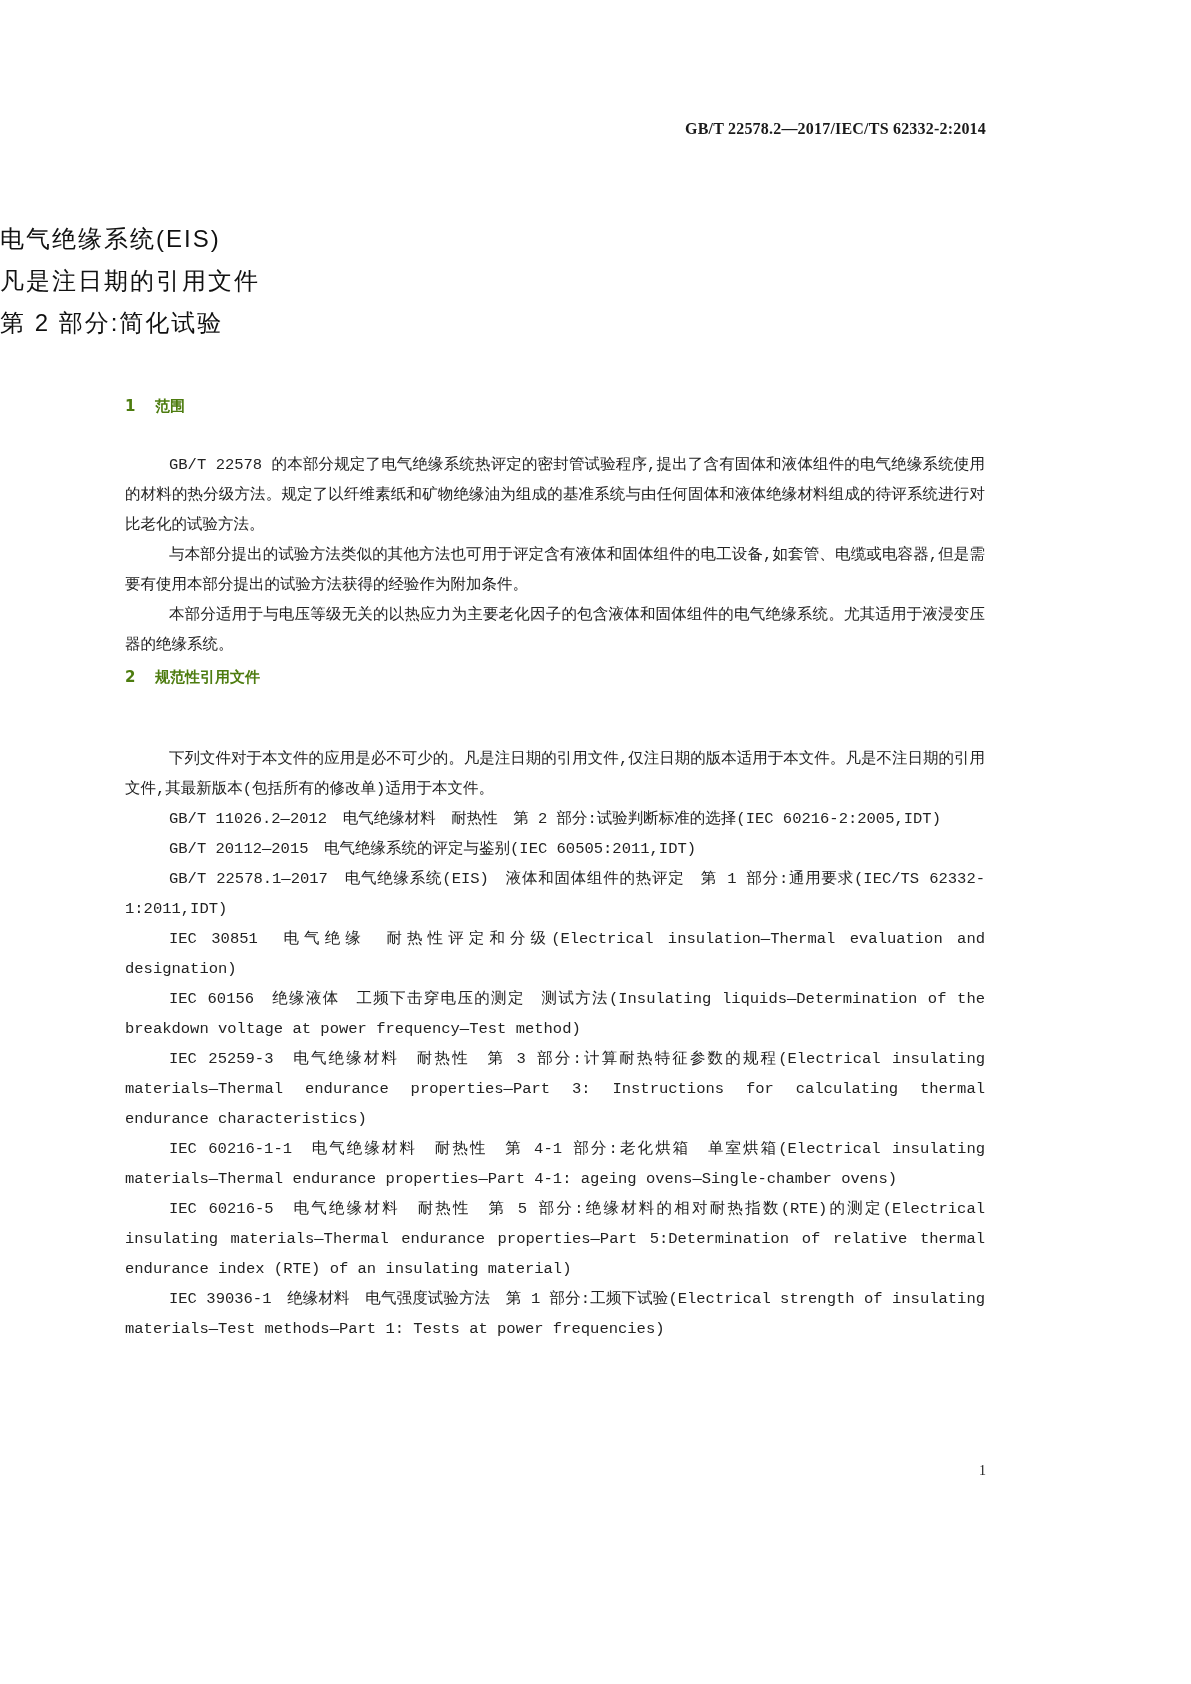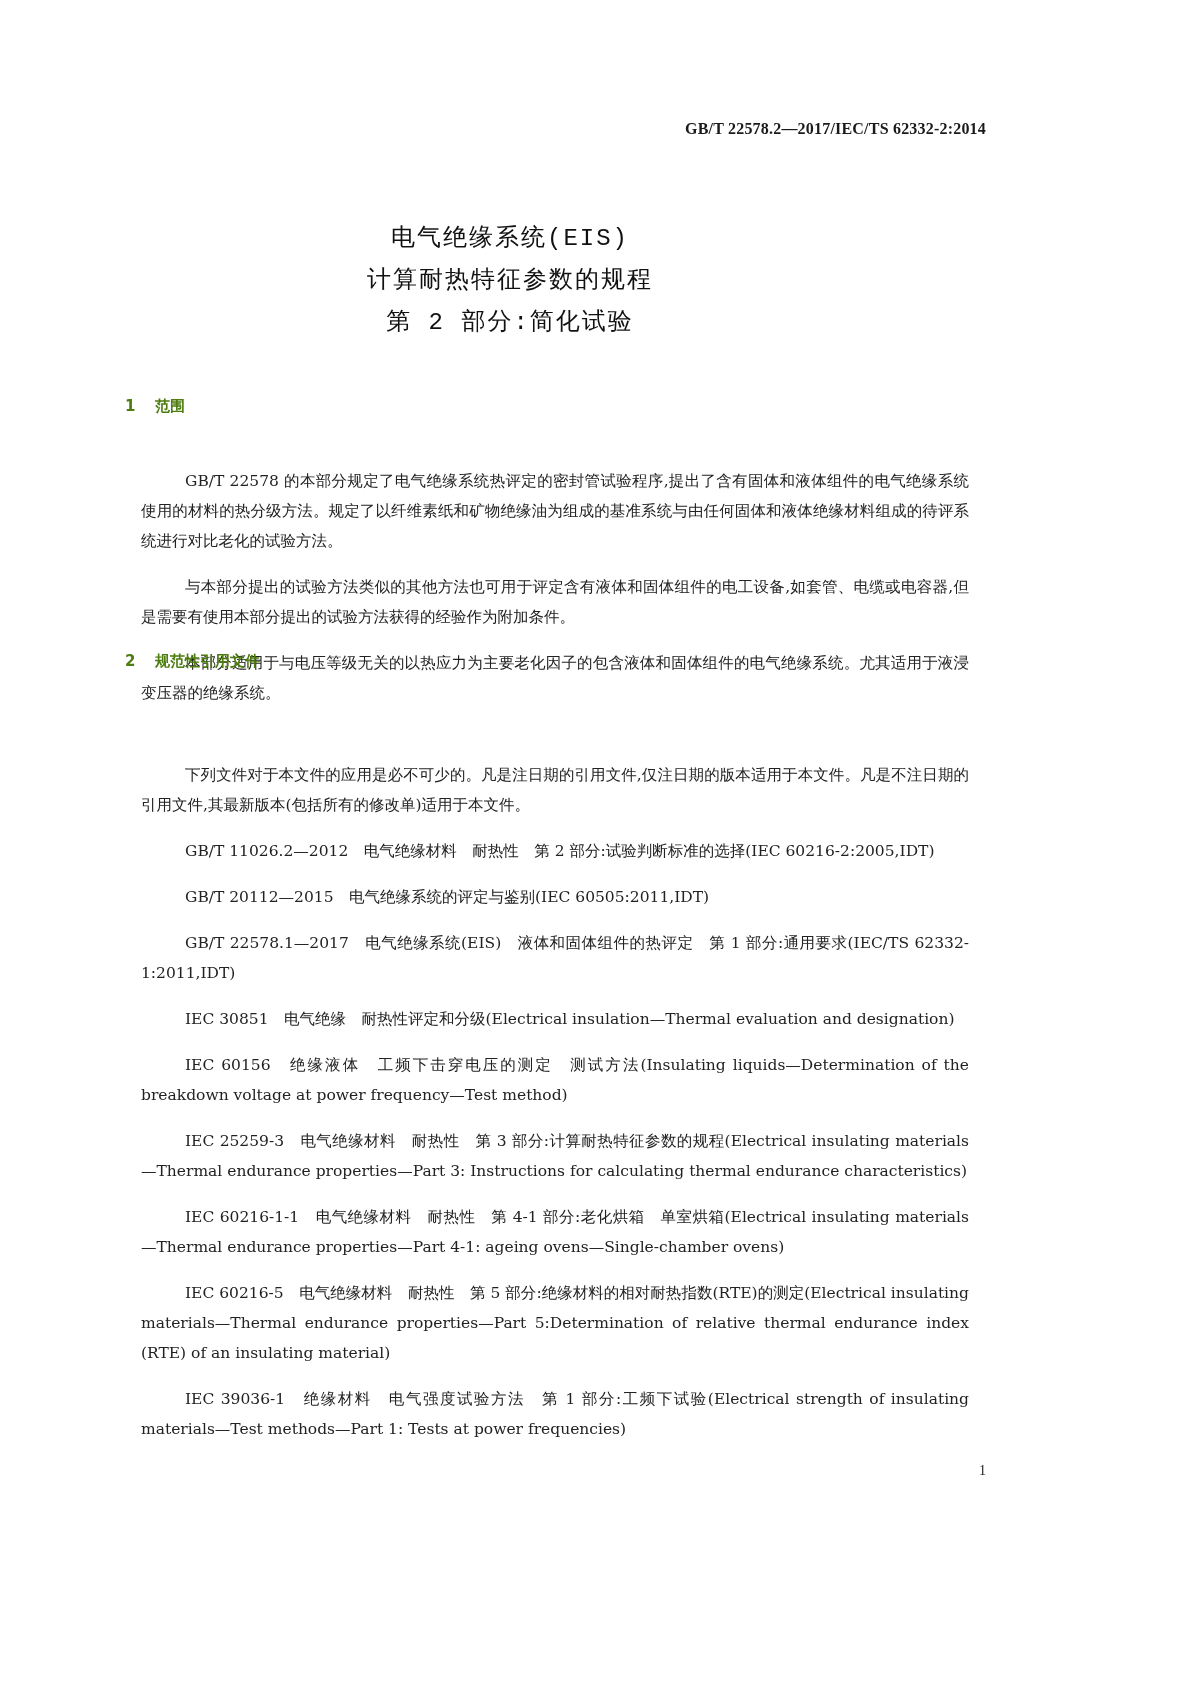--- a/index.html
+++ b/index.html
@@ -1,47 +1,47 @@
 <!DOCTYPE html>
 <html><head>
 <meta charset="utf-8">
 <style>
   html, body { margin:0; padding:0; background:#fff; }
   body { width:1191px; height:1684px; position:relative; font-family:"DejaVu Serif", serif; color:#1a1a1a; }
   .std-header { position:absolute; right:205px; top:120px; font-size:16px; font-weight:bold; font-family:"Liberation Serif", serif; letter-spacing:0.2px;margin-left:14px; }
-  .title-block { position:absolute; left:0; width:1020px; top:218px; text-align:center; font-family:Liberation Mono, monospace; font-size:24px; line-height:42px; color:#111; }
+  .title-block { position:absolute; left:0; width:1020px; top:218px; text-align:left; font-family:Liberation Sans, sans-serif; font-size:24px; line-height:42px; color:#111; }
   .title-block div { letter-spacing:2px; }
   .section-head { position:absolute; left:125px; font-family:"DejaVu Sans", sans-serif; font-size:15px; font-weight:bold; color:#4d7c0f; }
   .section-head .num { display:inline-block; width:30px; }
   .body-text { position:absolute; left:125px; width:860px; font-size:15.5px; line-height:30px; color:#222; text-align:justify; }
-  .body-text p { margin:16px; text-indent:44px; }
+  .body-text p { margin:0; text-indent:44px;font-family:Liberation Mono, monospace; }
   .page-num { position:absolute; right:205px; top:1463px; font-size:14px; font-family:"Liberation Serif", serif; }
 </style>
 </head>
 <body>
 
 <div class="std-header">GB/T 22578.2—2017/IEC/TS 62332-2:2014</div>
 
 <div class="title-block">
   <div>电气绝缘系统(EIS)</div>
-  <div>计算耐热特征参数的规程</div>
+  <div>凡是注日期的引用文件</div>
   <div>第 2 部分:简化试验</div>
 </div>
 
 <div class="section-head" style="top:397px;">
   <span class="num">1</span><span>范围</span>
 </div>
 
 <div class="body-text" style="top:450px;">
   <p>GB/T 22578 的本部分规定了电气绝缘系统热评定的密封管试验程序,提出了含有固体和液体组件的电气绝缘系统使用的材料的热分级方法。规定了以纤维素纸和矿物绝缘油为组成的基准系统与由任何固体和液体绝缘材料组成的待评系统进行对比老化的试验方法。</p>
   <p>与本部分提出的试验方法类似的其他方法也可用于评定含有液体和固体组件的电工设备,如套管、电缆或电容器,但是需要有使用本部分提出的试验方法获得的经验作为附加条件。</p>
   <p>本部分适用于与电压等级无关的以热应力为主要老化因子的包含液体和固体组件的电气绝缘系统。尤其适用于液浸变压器的绝缘系统。</p>
 </div>
 
-<div class="section-head" style="top:652px;">
+<div class="section-head" style="top:668px;">
   <span class="num">2</span><span>规范性引用文件</span>
 </div>
 
 <div class="body-text" style="top:744px;">
   <p>下列文件对于本文件的应用是必不可少的。凡是注日期的引用文件,仅注日期的版本适用于本文件。凡是不注日期的引用文件,其最新版本(包括所有的修改单)适用于本文件。</p>
   <p>GB/T 11026.2—2012　电气绝缘材料　耐热性　第 2 部分:试验判断标准的选择(IEC 60216-2:2005,IDT)</p>
   <p>GB/T 20112—2015　电气绝缘系统的评定与鉴别(IEC 60505:2011,IDT)</p>
   <p>GB/T 22578.1—2017　电气绝缘系统(EIS)　液体和固体组件的热评定　第 1 部分:通用要求(IEC/TS 62332-1:2011,IDT)</p>
   <p>IEC 30851　电气绝缘　耐热性评定和分级(Electrical insulation—Thermal evaluation and designation)</p>
   <p>IEC 60156　绝缘液体　工频下击穿电压的测定　测试方法(Insulating liquids—Determination of the breakdown voltage at power frequency—Test method)</p>

